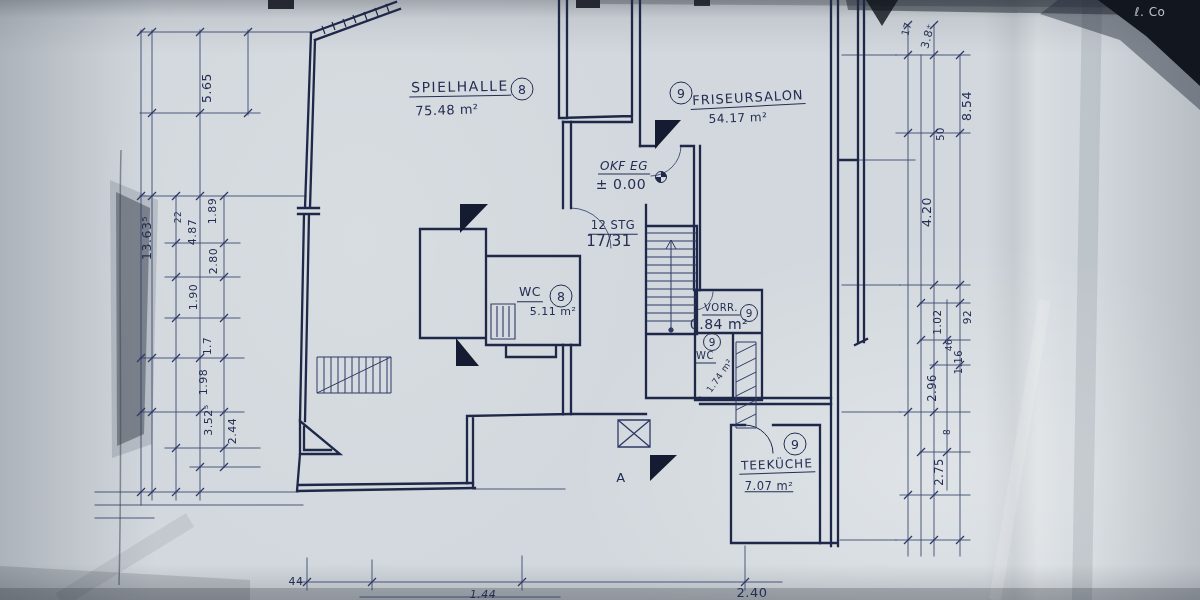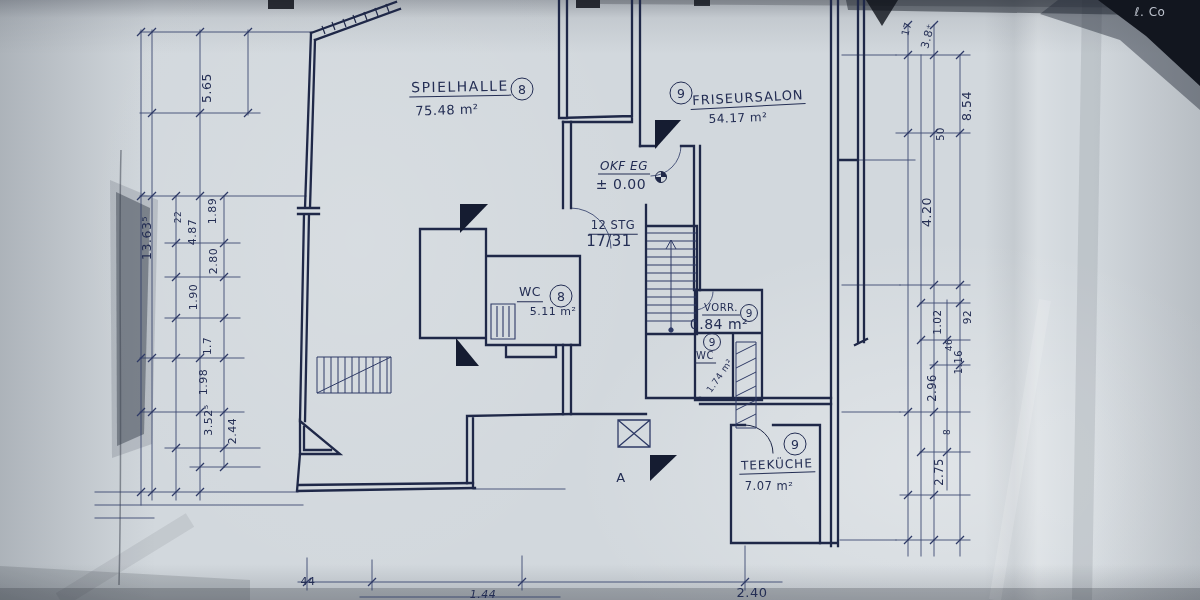--- a/index.html
+++ b/index.html
@@ -234,21 +234,21 @@
   <span class="lbl u" style="left:721px;top:309px;font-size:10px;">VORR.</span>
   <span class="num-circle sm" style="left:749px;top:313px;">9</span>
   <span class="lbl" style="left:719px;top:324px;font-size:14px;">0.84 m²</span>
 
   <span class="num-circle sm" style="left:712px;top:342px;">9</span>
   <span class="lbl u" style="left:705px;top:357px;font-size:10px;">WC</span>
   <span class="lbl" style="left:720px;top:376px;font-size:9px;transform:translate(-50%,-50%) rotate(-55deg);">1.74 m²</span>
 
   <span class="num-circle" style="left:795px;top:444px;">9</span>
   <span class="lbl u" style="left:777px;top:466px;font-size:12px;letter-spacing:1px;transform:translate(-50%,-50%) rotate(-2deg);">TEEKÜCHE</span>
-  <span class="lbl" style="left:769px;top:487px;font-size:11.5px;">7.07 m²</span>
+  <span class="lbl" style="left:769px;top:487px;font-size:11.5px;text-decoration:underline;">7.07 m²</span>
 
   <span class="lbl u" style="left:624px;top:167px;font-size:12px;font-style:italic;">OKF EG</span>
   <span class="lbl" style="left:621px;top:184px;font-size:14px;">± 0.00</span>
   <span class="lbl u" style="left:613px;top:227px;font-size:11.5px;">12 STG</span>
   <span class="lbl" style="left:609px;top:241px;font-size:15px;">17/31</span>
   <span class="lbl" style="left:621px;top:477px;font-size:13px;">A</span>
   <span class="lbl light" style="left:1150px;top:12px;font-size:12px;">ℓ. Co</span>
 
   <span class="lbl rot" style="left:207px;top:88px;font-size:12.5px;">5.65</span>
   <span class="lbl rot" style="left:147px;top:238px;font-size:12.5px;">13.63⁵</span>
@@ -268,17 +268,17 @@
   <span class="lbl rot" style="left:941px;top:134px;font-size:10px;">50</span>
   <span class="lbl rot" style="left:927px;top:212px;font-size:12.5px;">4.20</span>
   <span class="lbl rot" style="left:967px;top:317px;font-size:10.5px;">92</span>
   <span class="lbl rot" style="left:937px;top:322px;font-size:10.5px;">1.02</span>
   <span class="lbl rot" style="left:949px;top:345px;font-size:9px;">46</span>
   <span class="lbl rot" style="left:959px;top:362px;font-size:10px;">1.16</span>
   <span class="lbl rot" style="left:933px;top:388px;font-size:11.5px;">2.96</span>
   <span class="lbl rot" style="left:947px;top:432px;font-size:9px;">8</span>
   <span class="lbl rot" style="left:940px;top:472px;font-size:11.5px;">2.75</span>
 
-  <span class="lbl" style="left:308px;top:581px;font-size:11px;">44</span>
+  <span class="lbl" style="left:296px;top:581px;font-size:11px;">44</span>
   <span class="lbl" style="left:483px;top:594px;font-size:11px;font-style:italic;">1.44</span>
   <span class="lbl" style="left:752px;top:592px;font-size:13px;">2.40</span>
 
 </div>
 
 </body></html>

